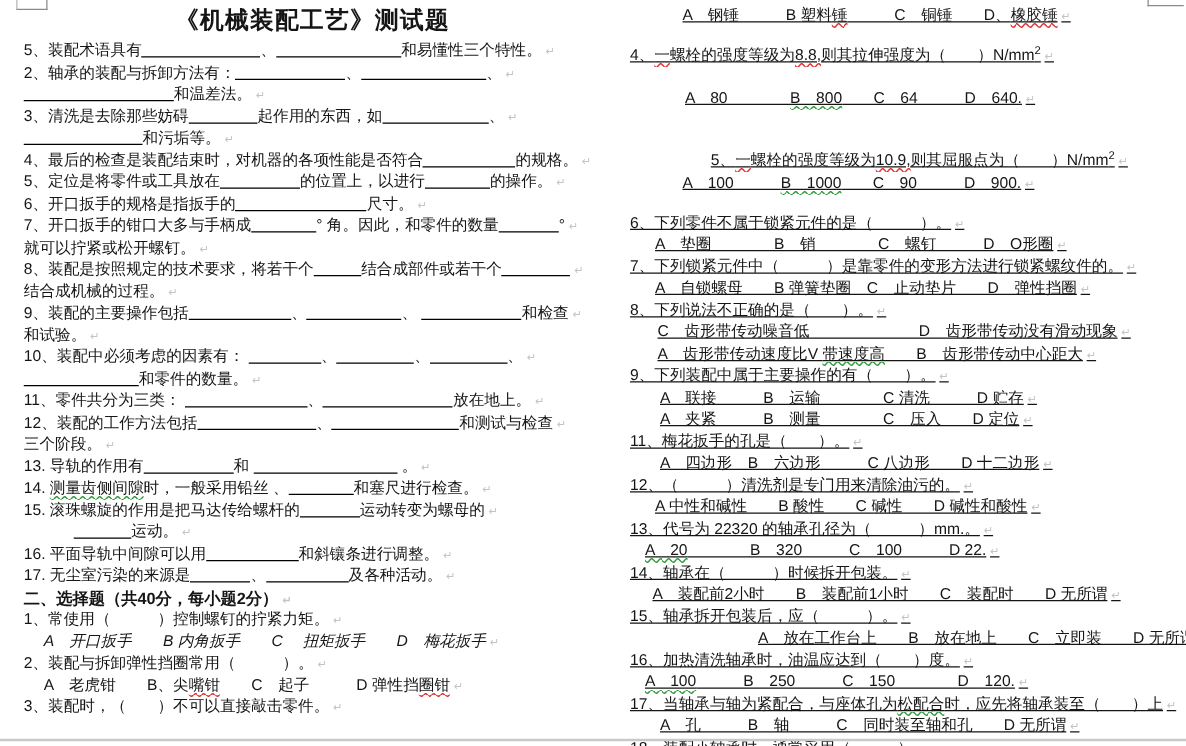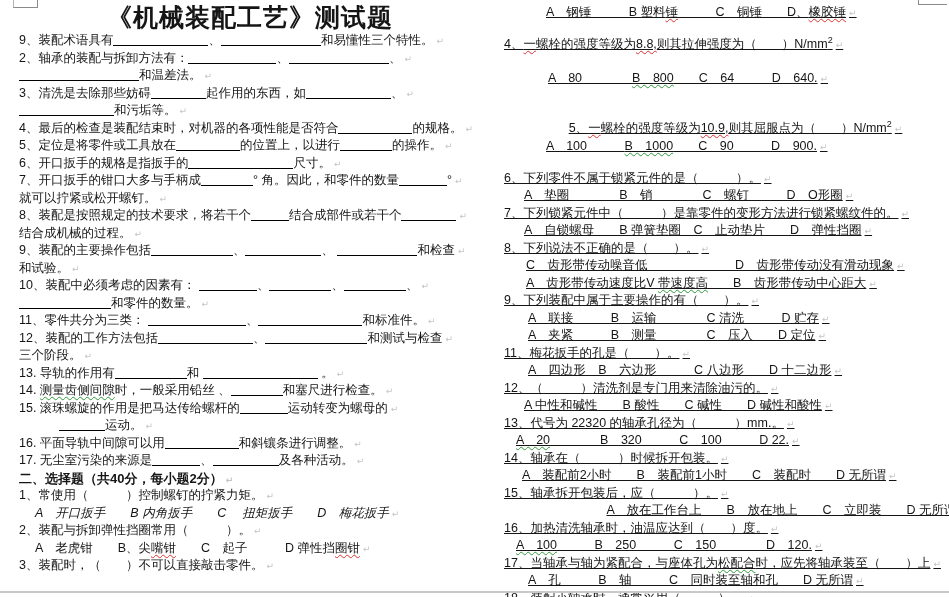--- a/index.html
+++ b/index.html
@@ -5,21 +5,21 @@
   html,body { margin:0; padding:0; }
   body {
     width:949px; height:597px; background:#ffffff; position:relative;
     overflow:hidden; color:#151515;
     font-family:"Liberation Sans","DejaVu Sans",sans-serif;
   }
   .col { position:absolute; top:0; }
   #left-col  { left:19px;  width:462px; padding-top:2px; }
   #right-col { left:504px; width:463px; padding-top:4px;text-decoration:underline; }
   #doc-title {
-    text-align:center; font-size:25px; font-weight:bold;
+    text-align:center; font-size:19px; font-weight:bold;
     height:30px; line-height:30px; letter-spacing:1px;
   }
   .line {
     height:17.5px; line-height:17.5px; font-size:12.5px;
     white-space:nowrap;
   }
   .line.bold { font-weight:bold; font-size:13px; }
   .blank {
     display:inline-block; height:13px; margin-bottom:-2px;
     border-bottom:1px solid #000; vertical-align:baseline;
@@ -53,37 +53,37 @@
 </style>
 </head>
 <body>
 
 <div id="crop-mark-left"></div>
 <div id="crop-mark-right"></div>
 
 <div id="left-col" class="col">
   <div id="doc-title">《机械装配工艺》测试题</div>
   <div id="left-lines">
-      <div class="line"><span>9、装配术语具有</span><span class="blank" style="width: 95px;"></span><span>、</span><span class="blank" style="width: 100px;"></span><span>和易懂性三个特性。</span><span class="pmark">↵</span></div>
+      <div class="line"><span>5、装配术语具有</span><span class="blank" style="width: 95px;"></span><span>、</span><span class="blank" style="width: 100px;"></span><span>和易懂性三个特性。</span><span class="pmark">↵</span></div>
       <div class="line"><span>2、轴承的装配与拆卸方法有：</span><span class="blank" style="width: 88px;"></span><span>、</span><span class="blank" style="width: 100px;"></span><span>、</span><span class="pmark">↵</span></div>
       <div class="line"><span class="blank" style="width: 120px;"></span><span>和温差法。</span><span class="pmark">↵</span></div>
       <div class="line"><span>3、清洗是去除那些妨碍</span><span class="blank" style="width: 55px;"></span><span>起作用的东西，如</span><span class="blank" style="width: 85px;"></span><span>、</span><span class="pmark">↵</span></div>
       <div class="line"><span class="blank" style="width: 95px;"></span><span>和污垢等。</span><span class="pmark">↵</span></div>
       <div class="line"><span>4、最后的检查是装配结束时，对机器的各项性能是否符合</span><span class="blank" style="width: 74px;"></span><span>的规格。</span><span class="pmark">↵</span></div>
       <div class="line"><span>5、定位是将零件或工具放在</span><span class="blank" style="width: 64px;"></span><span>的位置上，以进行</span><span class="blank" style="width: 52px;"></span><span>的操作。</span><span class="pmark">↵</span></div>
       <div class="line"><span>6、开口扳手的规格是指扳手的</span><span class="blank" style="width: 105px;"></span><span>尺寸。</span><span class="pmark">↵</span></div>
       <div class="line"><span>7、开口扳手的钳口大多与手柄成</span><span class="blank" style="width: 52px;"></span><span>° 角。因此，和零件的数量</span><span class="blank" style="width: 48px;"></span><span>°</span><span class="pmark">↵</span></div>
       <div class="line"><span>就可以拧紧或松开螺钉。</span><span class="pmark">↵</span></div>
       <div class="line"><span>8、装配是按照规定的技术要求，将若干个</span><span class="blank" style="width: 38px;"></span><span>结合成部件或若干个</span><span class="blank" style="width: 55px;"></span><span class="pmark">↵</span></div>
       <div class="line"><span>结合成机械的过程。</span><span class="pmark">↵</span></div>
       <div class="line"><span>9、装配的主要操作包括</span><span class="blank" style="width: 82px;"></span><span>、</span><span class="blank" style="width: 76px;"></span><span>、 </span><span class="blank" style="width: 80px;"></span><span>和检查</span><span class="pmark">↵</span></div>
       <div class="line"><span>和试验。</span><span class="pmark">↵</span></div>
       <div class="line"><span>10、装配中必须考虑的因素有： </span><span class="blank" style="width: 58px;"></span><span>、</span><span class="blank" style="width: 62px;"></span><span>、</span><span class="blank" style="width: 62px;"></span><span>、</span><span class="pmark">↵</span></div>
       <div class="line"><span class="blank" style="width: 92px;"></span><span>和零件的数量。</span><span class="pmark">↵</span></div>
-      <div class="line"><span>11、零件共分为三类： </span><span class="blank" style="width: 98px;"></span><span>、</span><span class="blank" style="width: 104px;"></span><span>和标准件。</span><span class="pmark">↵</span></div>
+      <div class="line"><span>11、零件共分为三类： </span><span class="blank" style="width: 98px;"></span><span>、</span><span class="blank" style="width: 104px;"></span><span>放在地上。</span><span class="pmark">↵</span></div>
       <div class="line"><span>12、装配的工作方法包括</span><span class="blank" style="width: 95px;"></span><span>、</span><span class="blank" style="width: 102px;"></span><span>和测试与检查</span><span class="pmark">↵</span></div>
       <div class="line"><span>三个阶段。</span><span class="pmark">↵</span></div>
       <div class="line"><span>13. 导轨的作用有</span><span class="blank" style="width: 72px;"></span><span>和 </span><span class="blank" style="width: 115px;"></span><span> 。</span><span class="pmark">↵</span></div>
       <div class="line"><span>14. </span><span class="wavy-green">测量齿侧间隙</span><span>时，一般采用铅丝 、</span><span class="blank" style="width: 52px;"></span><span>和塞尺进行检查。</span><span class="pmark">↵</span></div>
       <div class="line"><span>15. 滚珠螺旋的作用是把马达传给螺杆的</span><span class="blank" style="width: 48px;"></span><span>运动转变为螺母的</span><span class="pmark">↵</span></div>
       <div class="line" style="padding-left: 40px;"><span class="blank" style="width: 46px;"></span><span>运动。</span><span class="pmark">↵</span></div>
       <div class="line"><span>16. 平面导轨中间隙可以用</span><span class="blank" style="width: 74px;"></span><span>和斜镶条进行调整。</span><span class="pmark">↵</span></div>
       <div class="line"><span>17. 无尘室污染的来源是</span><span class="blank" style="width: 48px;"></span><span>、</span><span class="blank" style="width: 66px;"></span><span>及各种活动。</span><span class="pmark">↵</span></div>
       <div class="line bold"><span>二、选择题（共40分，每小题2分）</span><span class="pmark">↵</span></div>
       <div class="line"><span>1、常使用（　　　）控制螺钉的拧紧力矩。</span><span class="pmark">↵</span></div>

